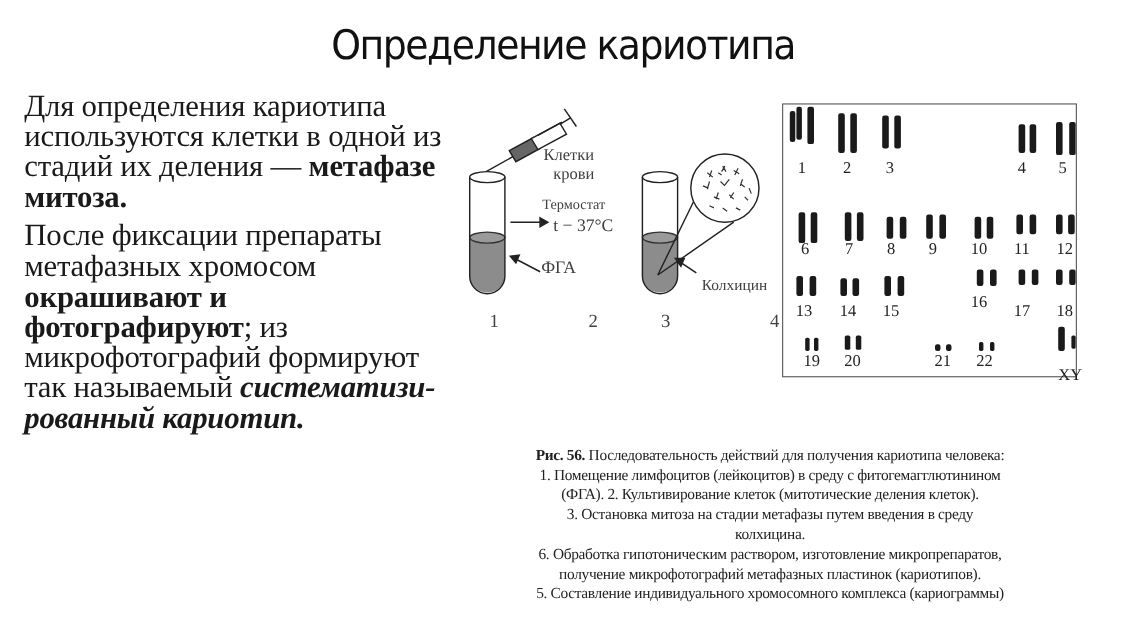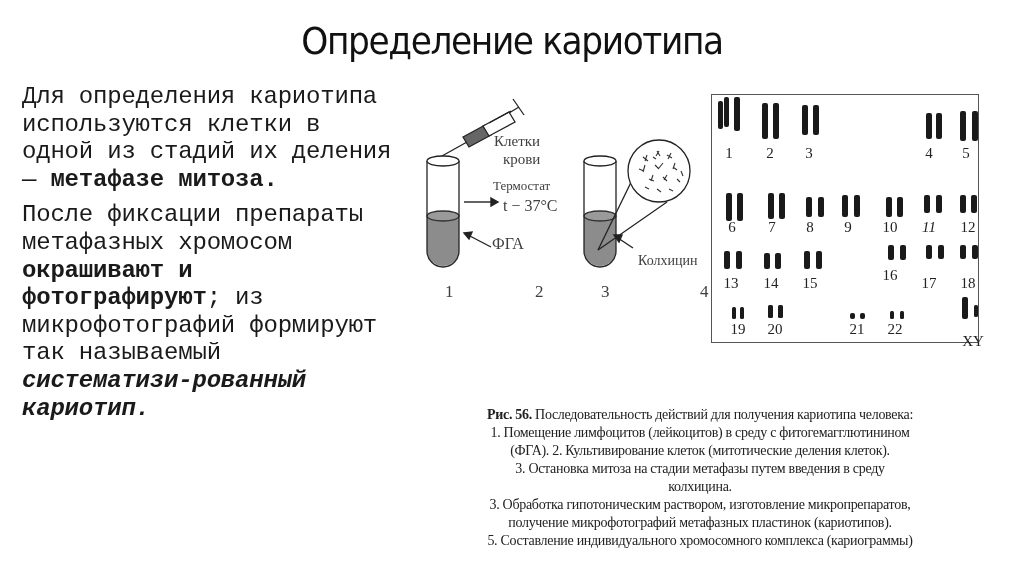--- a/index.html
+++ b/index.html
@@ -1,18 +1,18 @@
 <!DOCTYPE html>
 <html><head>
 <meta charset="utf-8">
 <style>
   html, body { margin:0; padding:0; }
   body { width:1024px; height:574px; background:#ffffff; position:relative; overflow:hidden; font-family:"Liberation Sans", sans-serif; color:#111; }
   .title { position:absolute; left:0; top:20px; width:1024px; text-align:center; font-family:"DejaVu Sans", sans-serif; font-size:37px; letter-spacing:-1.5px; color:#111; transform:scaleX(0.93); }
-  .body-text { position:absolute; left:22px; top:83px; width:380px; font-family:Liberation Mono, monospace; font-size:24px; line-height:27.6px; color:#1a1a1a; letter-spacing:-0.2px; }
+  .body-text { position:absolute; left:22px; top:83px; width:380px; font-family:Liberation Serif, serif; font-size:28px; line-height:27.6px; color:#1a1a1a; letter-spacing:-0.2px; }
   .body-text p { margin:0 0 8px 0; }
   .body-text b { font-weight:bold; }
   .body-text .bi { font-weight:bold; font-style:italic; }
   .lab { position:absolute; font-family:"Liberation Serif", serif; color:#404040; }
   .karyo { position:absolute; left:711px; top:94px; width:268px; height:249px; border:1.5px solid #555; box-sizing:border-box; }
   .chrom-label { position:absolute; font-family:"Liberation Serif", serif; font-size:15px; color:#222; width:34px; text-align:center; }
   .caption { position:absolute; left:412px; top:362px; width:576px; text-align:center; font-family:"Liberation Serif", serif; font-size:14px; line-height:18px; color:#222; letter-spacing:-0.3px;margin-top:44px; }
   .caption b { font-weight:bold; }
 </style>
 </head>
@@ -148,37 +148,37 @@
   <div class="chrom-label" style="left:0px;top:50px;">1</div>
   <div class="chrom-label" style="left:41px;top:50px;">2</div>
   <div class="chrom-label" style="left:80px;top:50px;">3</div>
   <div class="chrom-label" style="left:200px;top:50px;">4</div>
   <div class="chrom-label" style="left:237px;top:50px;">5</div>
   <div class="chrom-label" style="left:3px;top:124px;">6</div>
   <div class="chrom-label" style="left:43px;top:124px;">7</div>
   <div class="chrom-label" style="left:81px;top:124px;">8</div>
   <div class="chrom-label" style="left:119px;top:124px;">9</div>
   <div class="chrom-label" style="left:161px;top:124px;">10</div>
-  <div class="chrom-label" style="left:200px;top:124px;font-style:italic;">11</div>
+  <div class="chrom-label" style="left:200px;top:124px;">11</div>
   <div class="chrom-label" style="left:239px;top:124px;text-align:center;">12</div>
   <div class="chrom-label" style="left:2px;top:180px;">13</div>
   <div class="chrom-label" style="left:42px;top:180px;">14</div>
   <div class="chrom-label" style="left:81px;top:180px;">15</div>
   <div class="chrom-label" style="left:161px;top:172px;">16</div>
   <div class="chrom-label" style="left:200px;top:180px;">17</div>
   <div class="chrom-label" style="left:239px;top:180px;">18</div>
   <div class="chrom-label" style="left:9px;top:226px;">19</div>
   <div class="chrom-label" style="left:46px;top:226px;">20</div>
   <div class="chrom-label" style="left:128px;top:226px;">21</div>
   <div class="chrom-label" style="left:166px;top:226px;">22</div>
   <div class="chrom-label" style="left:244px;top:226px;margin-top:12px;">XY</div>
 </div>
 
 <div class="caption">
   <div><b>Рис. 56.</b><span> Последовательность действий для получения кариотипа человека:</span></div>
   <div>1. Помещение лимфоцитов (лейкоцитов) в среду с фитогемагглютинином</div>
   <div>(ФГА). 2. Культивирование клеток (митотические деления клеток).</div>
   <div>3. Остановка митоза на стадии метафазы путем введения в среду</div>
   <div>колхицина.</div>
-  <div>3. Обработка гипотоническим раствором, изготовление микропрепаратов,</div>
+  <div>6. Обработка гипотоническим раствором, изготовление микропрепаратов,</div>
   <div>получение микрофотографий метафазных пластинок (кариотипов).</div>
   <div>5. Составление индивидуального хромосомного комплекса (кариограммы)</div>
 </div>
 
 </body></html>

